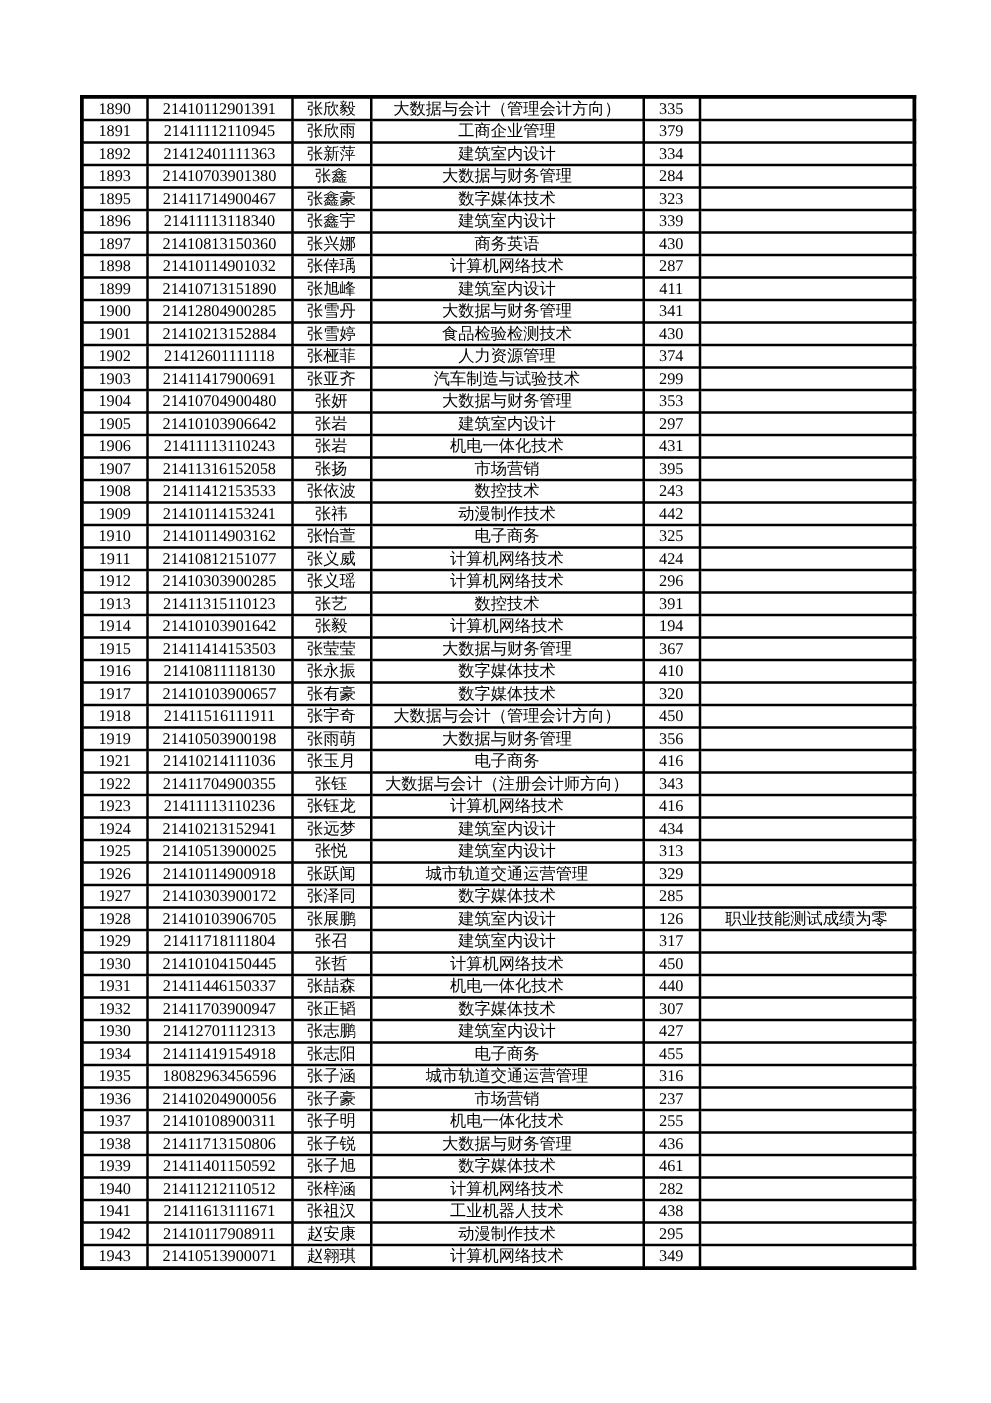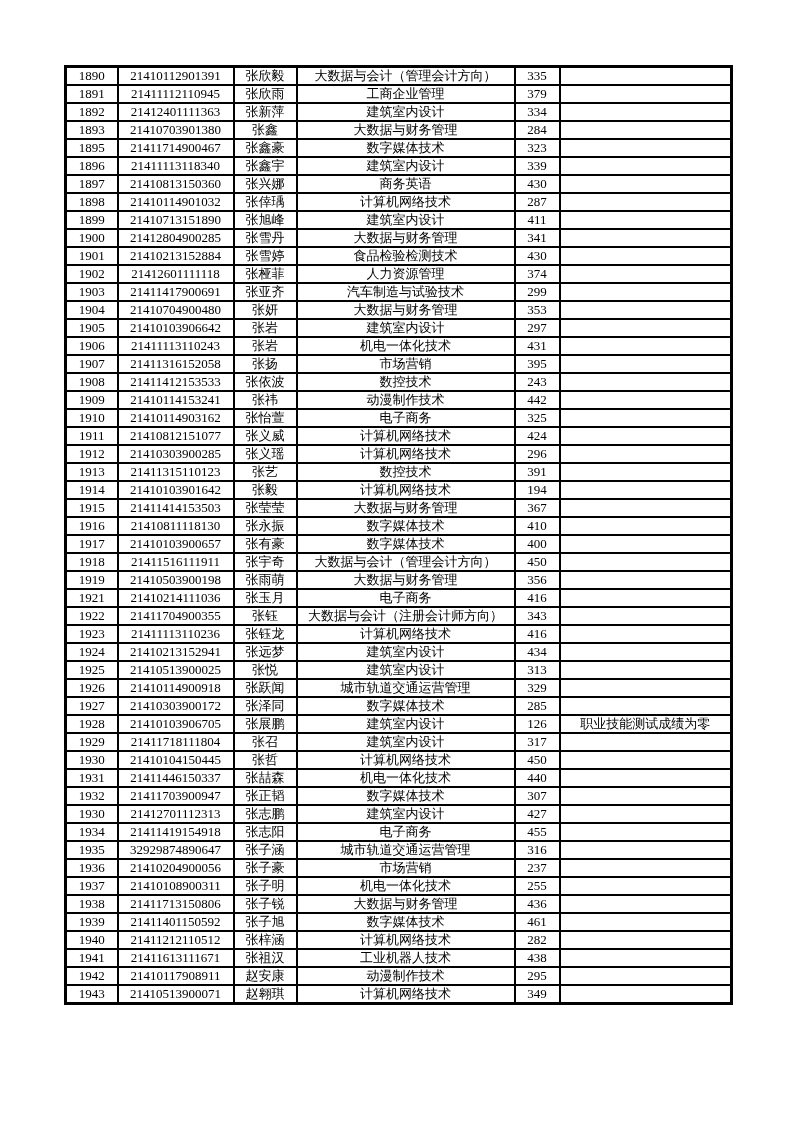--- a/index.html
+++ b/index.html
@@ -12,21 +12,21 @@
     width: 793px;
     height: 1122px;
     background: #ffffff;
     overflow: hidden;
     font-family: "Liberation Serif", "DejaVu Serif", serif;
     color: #000000;
   }
   table.results {
     position: absolute;
     left: 64px;
-    top: 65px;
+    top: 76px;
     border-collapse: collapse;
     table-layout: fixed;
     border: 3px solid #000000;
     padding-left: 10px;
   }
   table.results td {
     border: 2px solid #000000;
     height: 16px;
     padding: 0;
     line-height: 16px;
@@ -382,21 +382,21 @@
         </tr>
         <tr>
           <td>1917</td>
           <td>21410103900657</td>
           <td>张有豪</td>
           <td>
             <div class="clip">
               <span>数字媒体技术</span>
             </div>
           </td>
-          <td>400</td>
+          <td>320</td>
           <td></td>
         </tr>
         <tr>
           <td>1918</td>
           <td>21411516111911</td>
           <td>张宇奇</td>
           <td>
             <div class="clip">
               <span>大数据与会计（管理会计方向）</span>
             </div>
@@ -579,21 +579,21 @@
           <td>
             <div class="clip">
               <span>电子商务</span>
             </div>
           </td>
           <td>455</td>
           <td></td>
         </tr>
         <tr>
           <td>1935</td>
-          <td>32929874890647</td>
+          <td>18082963456596</td>
           <td>张子涵</td>
           <td>
             <div class="clip">
               <span>城市轨道交通运营管理</span>
             </div>
           </td>
           <td>316</td>
           <td></td>
         </tr>
         <tr>

